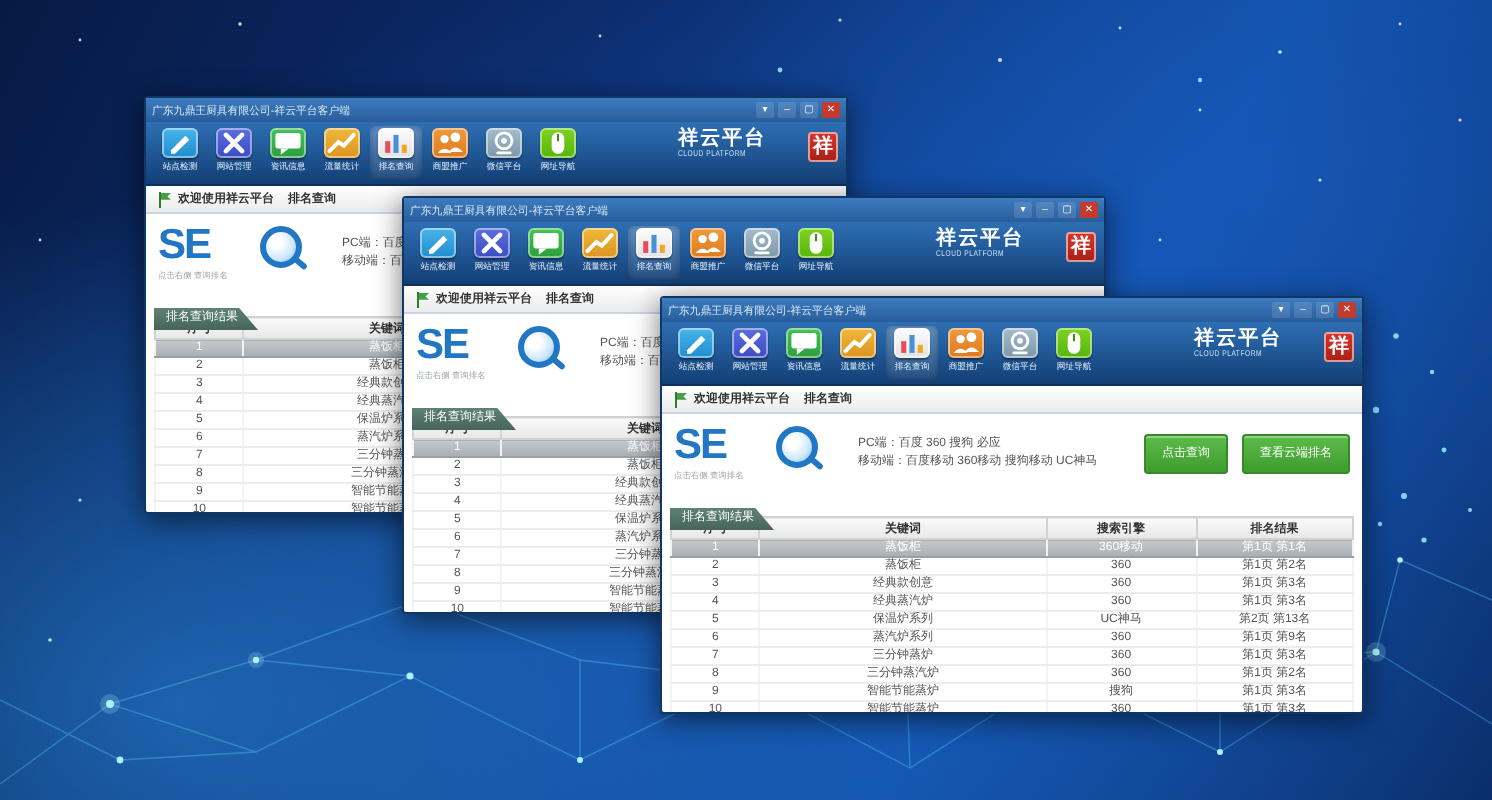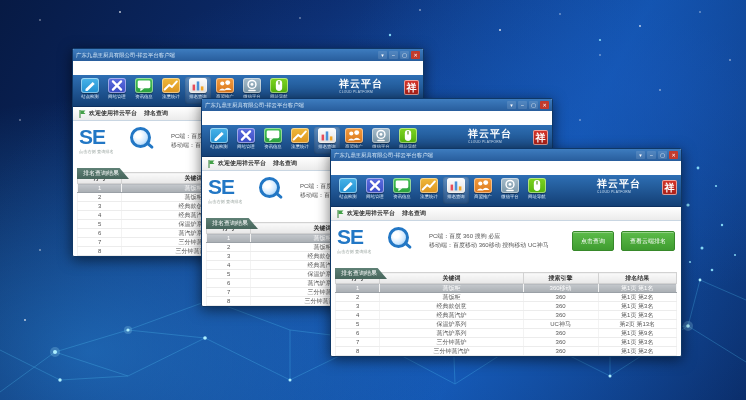--- a/index.html
+++ b/index.html
@@ -18,21 +18,21 @@
     box-shadow:0 3px 14px rgba(0,0,0,.55);}
   .titlebar{height:12px;background:linear-gradient(#3d7cbf,#285d9c);
     display:flex;align-items:center;padding:0 3px;color:#d9eaf8;font-size:6px;}
   .titlebar .title{flex:1;white-space:nowrap;overflow:hidden;transform:scale(.9);transform-origin:left center;}
   .ctrls{display:flex;gap:2px;}
   .ctrl{width:9px;height:8px;line-height:8px;text-align:center;color:#fff;font-size:5px;
     background:rgba(255,255,255,.12);border-radius:1px;cursor:default;}
   .ctrl.close{background:#c23b2e;}
 
   .toolbar{height:29px;background:linear-gradient(#2e6fb4,#133f75);position:relative;
-    display:flex;align-items:flex-start;padding:2px 0 0 4px;border-bottom:1px solid #0d3060;margin-top:14px;}
+    display:flex;align-items:flex-start;padding:2px 0 0 4px;border-bottom:1px solid #0d3060;}
   .tb-item{width:26px;display:flex;flex-direction:column;align-items:center;padding:1px 0;}
   .tb-item.active{background:linear-gradient(rgba(255,255,255,.25),rgba(255,255,255,.07));
     border-radius:3px;box-shadow:inset 0 0 3px rgba(0,0,0,.3);}
   .tb-ic{width:18px;height:15px;border-radius:3px;display:block;
     box-shadow:inset 0 0 0 1px rgba(255,255,255,.45), 0 1px 1px rgba(0,0,0,.4);}
   .tb-ic svg{width:100%;height:100%;display:block;}
   .tb-label{font-size:6px;color:#e6f1fb;white-space:nowrap;transform:scale(.72);transform-origin:center top;margin-top:1px;}
   .brand{position:absolute;right:4px;top:4px;display:flex;align-items:center;gap:3px;}
   .brand-txt{text-align:left;color:#fff;}
   .brand-title{font-size:10px;font-weight:bold;letter-spacing:1px;line-height:10px;}

